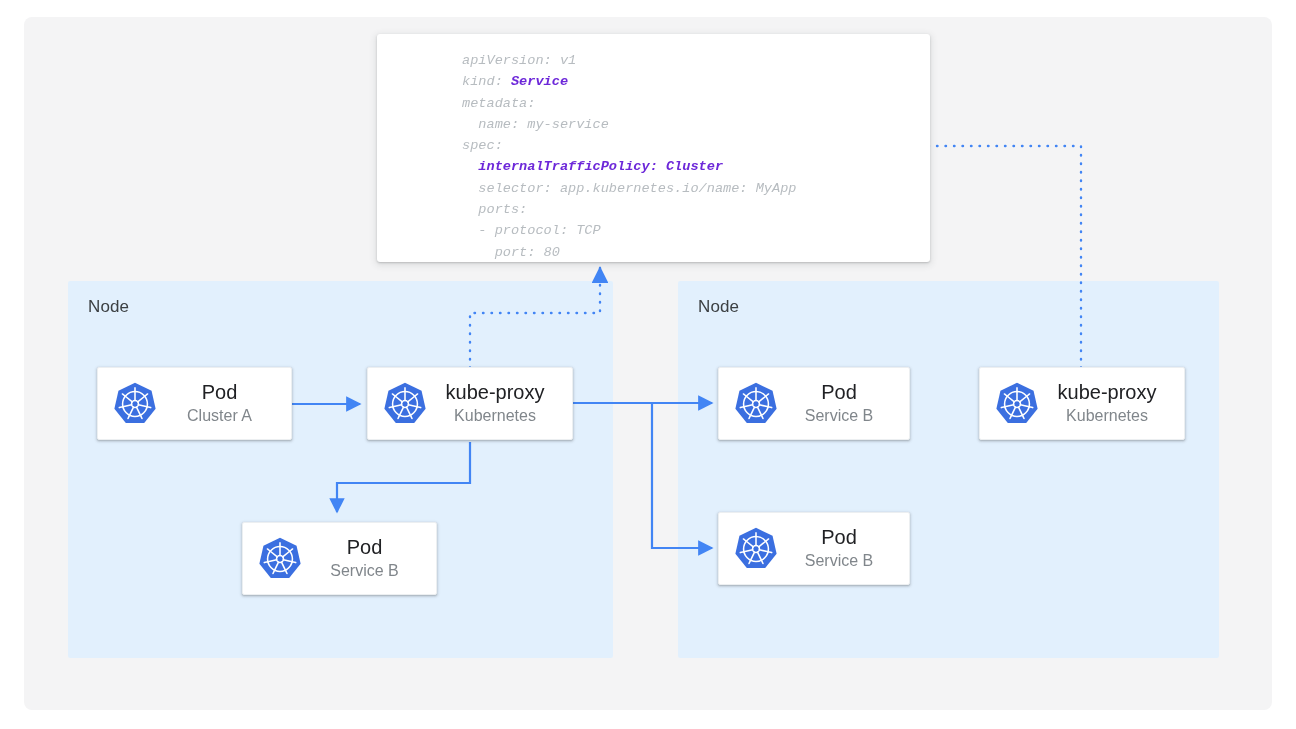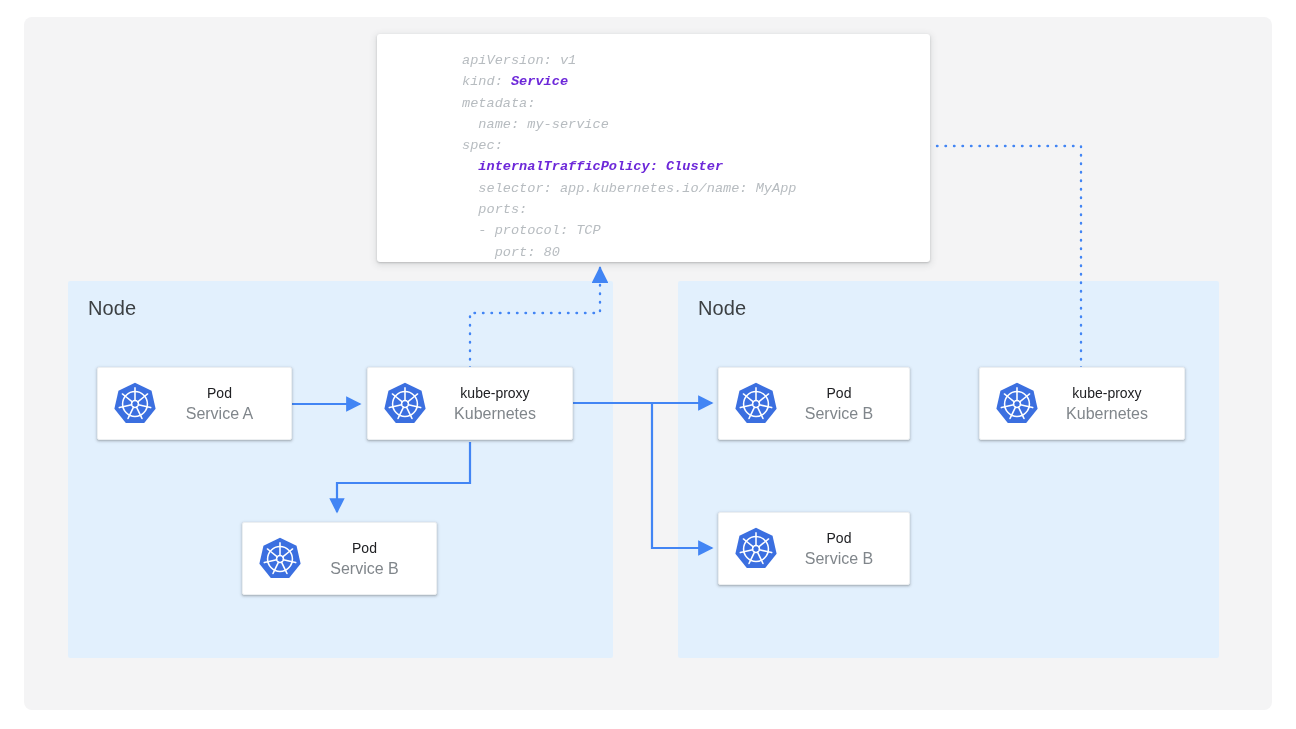--- a/index.html
+++ b/index.html
@@ -31,21 +31,21 @@
   
   .node-box {
     position: absolute;
     background: #e2f0fd;
     border-radius: 2px;
   }
   .node-label {
     position: absolute;
     left: 20px;
     top: 16px;
-    font-size: 20px;
+    font-size: 17px;
     color: #3c4043;
     letter-spacing: 0.1px;
   }
   
   .card {
     position: absolute;
     background: #ffffff;
     border: 1px solid #eceff1;
     border-radius: 2px;
     box-shadow: 0 1px 2px rgba(60,64,67,0.28), 0 1px 3px 1px rgba(60,64,67,0.12);
@@ -59,21 +59,21 @@
     height: 46px;
     margin-left: 14px;
   }
   .card-text {
     flex: 1 1 auto;
     text-align: center;
     padding-right: 10px;
     line-height: 1.28;
   }
   .card-title {
-    font-size: 14px;
+    font-size: 20px;
     color: #202124;
     white-space: nowrap;
   }
   .card-sub {
     font-size: 16px;
     color: #80868b;
     white-space: nowrap;
   }
   
   #yaml-card {
@@ -188,21 +188,21 @@
             <line x1="46.75" y1="56.76" x2="38.29" y2="74.33"></line>
             <line x1="38.29" y1="74.33" x2="34.81" y2="81.53" stroke-width="3.4"></line>
             <line x1="42.69" y1="51.67" x2="23.68" y2="56.01"></line>
             <line x1="23.68" y1="56.01" x2="15.88" y2="57.79" stroke-width="3.4"></line>
             <line x1="44.14" y1="45.32" x2="28.89" y2="33.17"></line>
             <line x1="28.89" y1="33.17" x2="22.64" y2="28.18" stroke-width="3.4"></line>
           </g>
         </svg></span>
     <span class="card-text">
       <span class="card-title">Pod</span><br>
-      <span class="card-sub">Service A</span>
+      <span class="card-sub">Cluster A</span>
     </span>
   </div>
 
   <div class="card" style="left:367px; top:367px; width:206px; height:73px;">
     <span class="card-icon k8s-icon"><svg viewBox="0 0 100 100" width="100%" height="100%">
           <polygon points="50.00,4.00 85.96,21.32 94.85,60.24 69.96,91.44 30.04,91.44 5.15,60.24 14.04,21.32" fill="#3b6fe0"></polygon>
           <g fill="none" stroke="#ffffff" stroke-width="3.4" stroke-linecap="round">
             <circle cx="50" cy="50" r="27"></circle>
             <circle cx="50" cy="50" r="7.5"></circle>
             <line x1="50.00" y1="42.50" x2="50.00" y2="23.00"></line>

